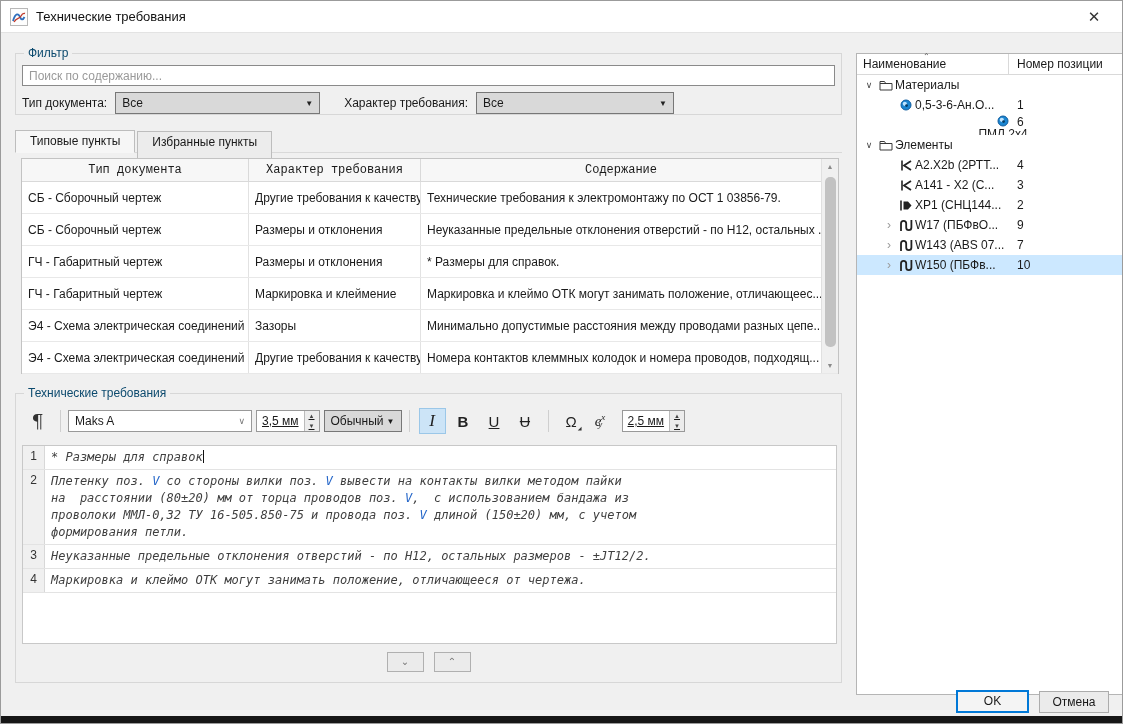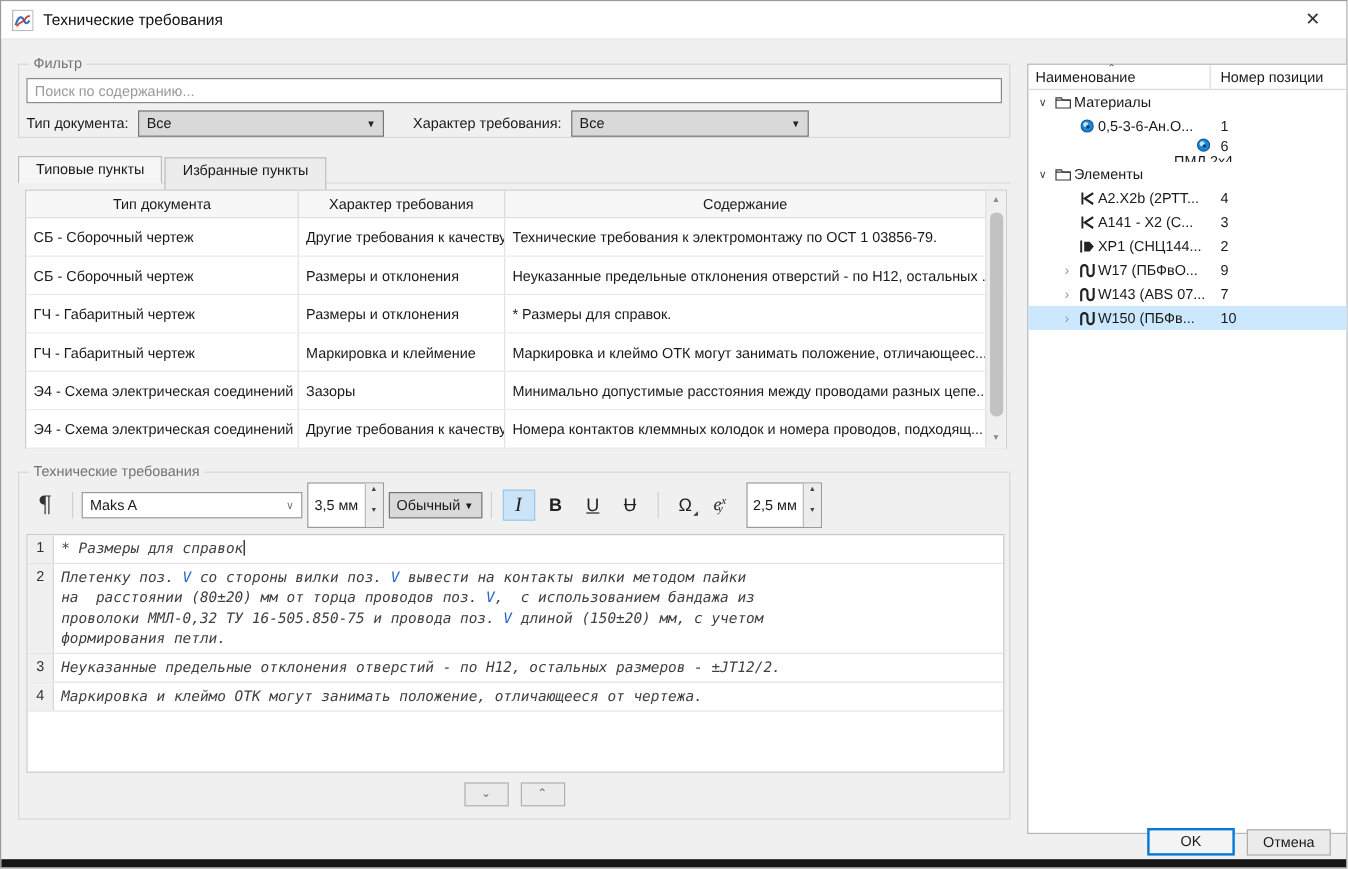--- a/index.html
+++ b/index.html
@@ -10,21 +10,21 @@
   
   .titlebar { position:absolute; left:0; top:0; width:100%; height:32px; background:#ffffff;
               border-bottom:1px solid #e3e3e3; display:flex; align-items:center; }
   .app-icon { width:18px; height:18px; margin:0 8px 0 9px; }
   .title-text { font-size:13px; color:#111; }
   .close-btn { position:absolute; right:14px; top:6px; width:28px; height:20px; text-align:center;
                font-size:15px; color:#333; line-height:20px; cursor:default; }
 
   
   .groupbox { position:absolute; border:1px solid #d7d7d7; }
-  .groupbox-label { position:absolute; top:-8px; left:8px; background:#f0f0f0; padding:0 4px; color:#737373; }
+  .groupbox-label { position:absolute; top:-8px; left:8px; background:#f0f0f0; padding:0 4px; color:#0c4a6e; }
 
   #filter-box { left:14px; top:52px; width:827px; height:62px; }
   #search-input { position:absolute; left:6px; top:11px; width:813px; height:21px; border:1px solid #8a8a8a;
                   background:#fff; font-family:"Liberation Sans",sans-serif; font-size:12px; padding:0 6px; color:#222; }
   #search-input::placeholder { color:#9a9a9a; }
   .combo-row { position:absolute; left:6px; top:38px; width:813px; height:22px; display:flex; align-items:center; }
   .combo-label { margin-right:8px; }
   .combo { height:22px; background:#d9d9d9; border:1px solid #777; display:flex; align-items:center;
            padding:0 6px; position:relative; }
   .combo .combo-val { flex:1; }
@@ -35,21 +35,21 @@
   
   .tabbar { position:absolute; left:14px; top:129px; height:23px; display:flex; }
   .tab { padding:0 14px; height:34px; line-height:21px; border:1px solid #bdbdbd; background:#ececec;
          margin-right:2px; margin-top:1px; }
   .tab.active { background:#f6f6f6; height:23px; margin-top:0; border-bottom:1px solid #f6f6f6; }
   .tab-baseline { position:absolute; left:14px; top:151px; width:827px; height:1px; background:#d9d9d9; }
 
   
   #table { position:absolute; left:20px; top:157px; width:818px; height:216px; background:#fff;
            border:1px solid #c3c3c3; }
-  .t-head { display:flex; height:23px; background:#f7f7f7; border-bottom:1px solid #d9d9d9; }
+  .t-head { display:flex; height:23px; background:#f7f7f7; border-bottom:1px solid #d9d9d9;font-family:Liberation Mono, monospace; }
   .t-head .hcell { display:flex; align-items:center; justify-content:center; border-right:1px solid #d9d9d9; }
   .t-row { display:flex; height:32px; border-bottom:1px solid #e8e8e8; background:#fff; }
   .t-row .cell { display:flex; align-items:center; padding:0 6px; border-right:1px solid #e2e2e2;
                  white-space:nowrap; overflow:hidden; }
   .c1 { width:227px; } .c2 { width:172px; } .c3 { width:400px; border-right:none !important; }
   
   .vscroll { position:absolute; right:0; top:0; width:17px; height:100%; background:#f0f0f0;
              border-left:1px solid #e0e0e0; }
   .vscroll .s-up, .vscroll .s-down { position:absolute; left:0; width:100%; height:15px; text-align:center;
              font-size:7px; color:#8a8a8a; line-height:15px; }
@@ -70,21 +70,21 @@
   .glyph-b { font-weight:bold; font-size:15px; }
   .glyph-u { text-decoration:underline; font-size:15px; }
   .glyph-s { font-size:15px; }
   .omega-corner { position:absolute; right:2px; bottom:2px; font-size:5px; color:#333; }
   .exp-btn { font-family:"Liberation Serif",serif; font-style:italic; font-size:15px; position:relative; }
   .exp-btn sup { font-size:9px; position:relative; top:-4px; }
   .exp-btn sub { font-size:9px; position:relative; top:3px; left:-7px; }
   .fontcombo { width:184px; height:22px; background:#fff; border:1px solid #999; display:flex;
                align-items:center; padding:0 6px; }
   .fontcombo .combo-val { flex:1; } .fontcombo .chev { color:#777; font-size:9px; }
-  .spinbox { height:38px; background:#fff; border:1px solid #999; display:flex; align-items:center; margin-left:4px; }
+  .spinbox { height:22px; background:#fff; border:1px solid #999; display:flex; align-items:center; margin-left:4px;text-decoration:underline; }
   .spinbox .sp-val { padding:0 5px; }
   .spinbox .sp-btns { width:15px; height:100%; border-left:1px solid #bbb; background:#ececec;
                       display:flex; flex-direction:column; }
   .spinbox .sp-btns span { flex:1; font-size:6px; color:#444; text-align:center; line-height:10px; }
   .stylecombo { width:78px; height:22px; background:#d9d9d9; border:1px solid #777; display:flex;
                 align-items:center; padding:0 6px; margin-left:4px; }
   .stylecombo .combo-val { flex:1; } .stylecombo .arrow { font-size:8px; }
 
   
   #editor { position:absolute; left:6px; top:51px; width:815px; height:199px; background:#fff;

